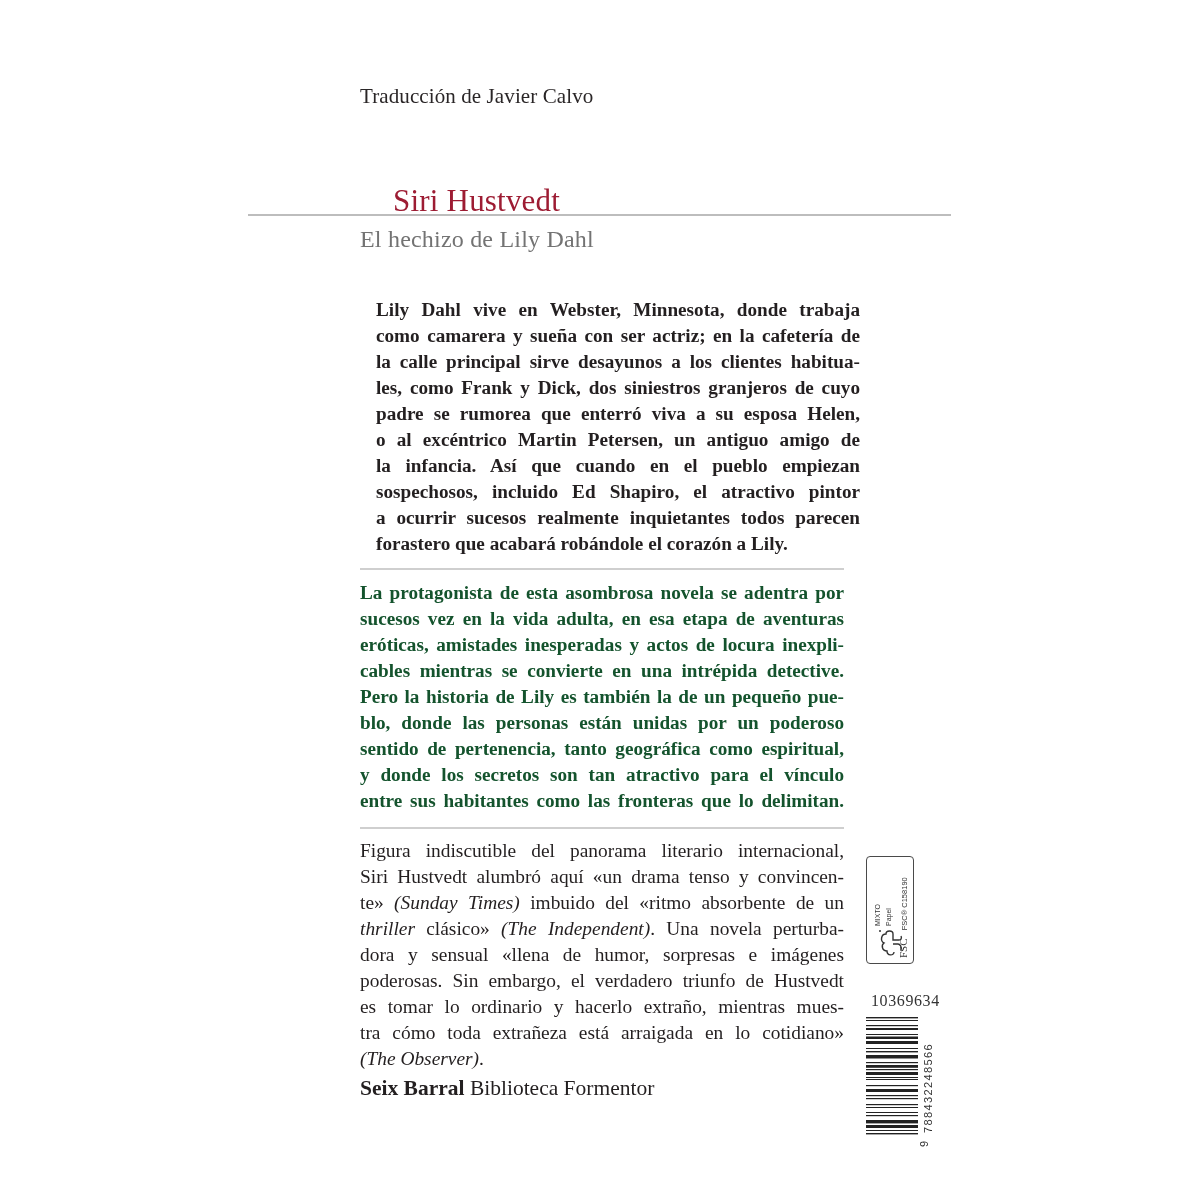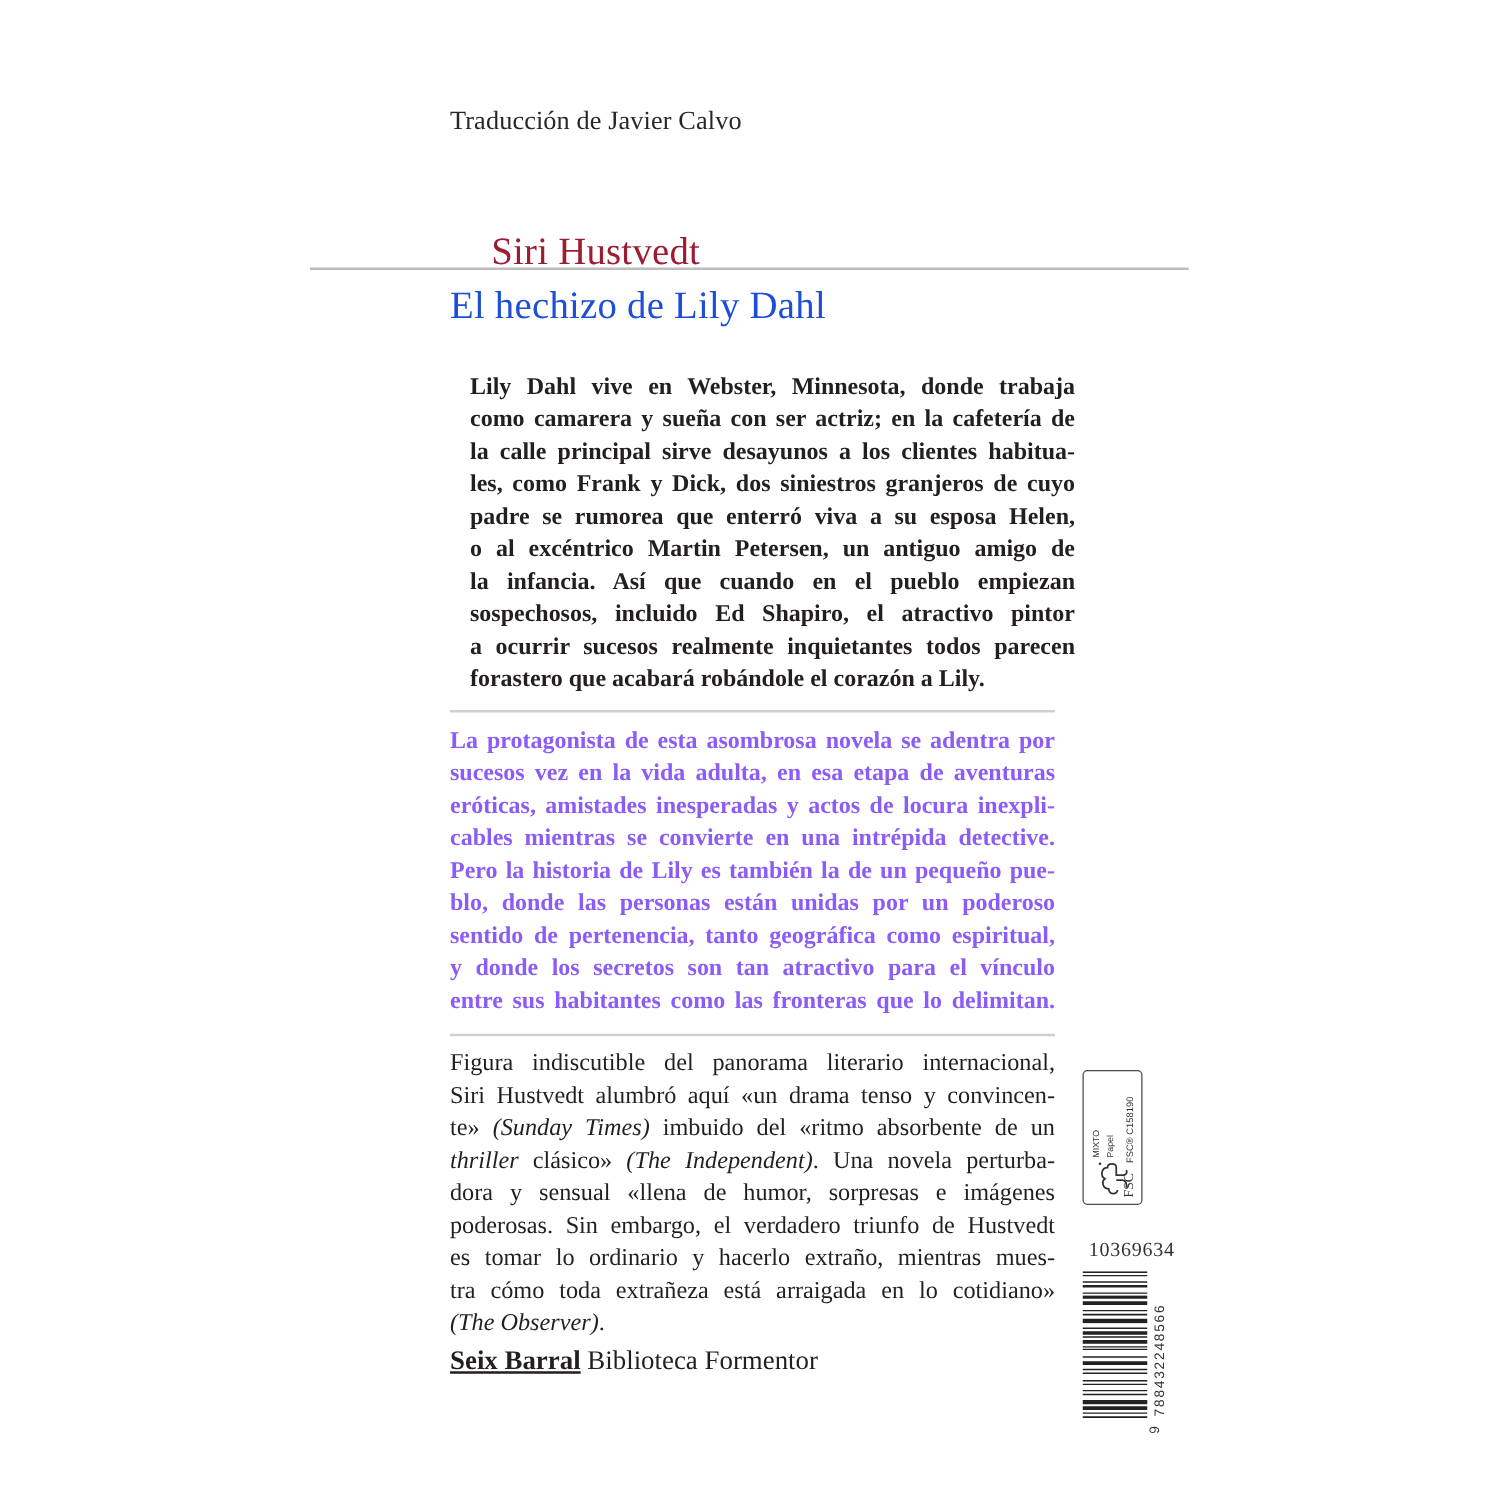--- a/index.html
+++ b/index.html
@@ -4,35 +4,35 @@
   <style>
     html, body { margin:0; padding:0; }
     body {
       width:1200px; height:1200px; background:#ffffff; position:relative; overflow:hidden;
       font-family:"Liberation Serif", "DejaVu Serif", serif; color:#231f20;
     }
     .abs { position:absolute; }
     .translator { left:360px; top:84px; font-size:21px; color:#2a2627; letter-spacing:0.1px; }
     .author { left:364px; top:183px; font-size:31px; font-weight:normal; color:#9d1c33; letter-spacing:0.2px;margin-left:29px; }
     .rule-top { left:248px; top:214px; width:703px; height:2px; background:#bdbdbd; }
-    .title { left:360px; top:226px; font-size:31px; color:#1d4ed8; letter-spacing:0.2px; }
+    .title { left:360px; top:226px; font-size:24px; color:#737373; letter-spacing:0.2px; }
     .para {
       left:360px; width:484px; font-size:19.2px; line-height:26px; text-align:justify;
       text-align-last:left;
     }
     .para .ln { display:block; white-space:nowrap; text-align:justify; text-align-last:justify; }
     .para .ln.last { text-align-last:left; }
     .p1 { top:297px; font-weight:bold; color:#231f20;margin-left:16px; }
-    .p2 { top:580px; font-weight:bold; color:#8b5cf6; }
+    .p2 { top:580px; font-weight:bold; color:#14532d; }
     .p3 { top:838px; font-weight:normal; color:#231f20; font-size:19.4px; }
     .rule { left:360px; width:484px; height:2px; background:#cfcfcf; }
     .rule1 { top:568px; }
     .rule2 { top:827px; }
     .imprint { left:360px; top:1076px; font-size:21.5px; color:#231f20; }
-    .imprint b { font-weight:bold;text-decoration:underline; }
+    .imprint b { font-weight:bold; }
     .fsc {
       left:866px; top:856px; width:48px; height:108px; border:1.3px solid #4a4a4a; border-radius:4px;
       box-sizing:border-box;
     }
     .fsc-inner {
       position:absolute; left:50%; top:50%; width:100px; height:40px;
       transform:translate(-50%,-50%) rotate(-90deg);
       font-family:"Liberation Sans", sans-serif; color:#333;
     }
     .fsc-logo { position:absolute; left:2px; top:2px; width:30px; height:36px; }

